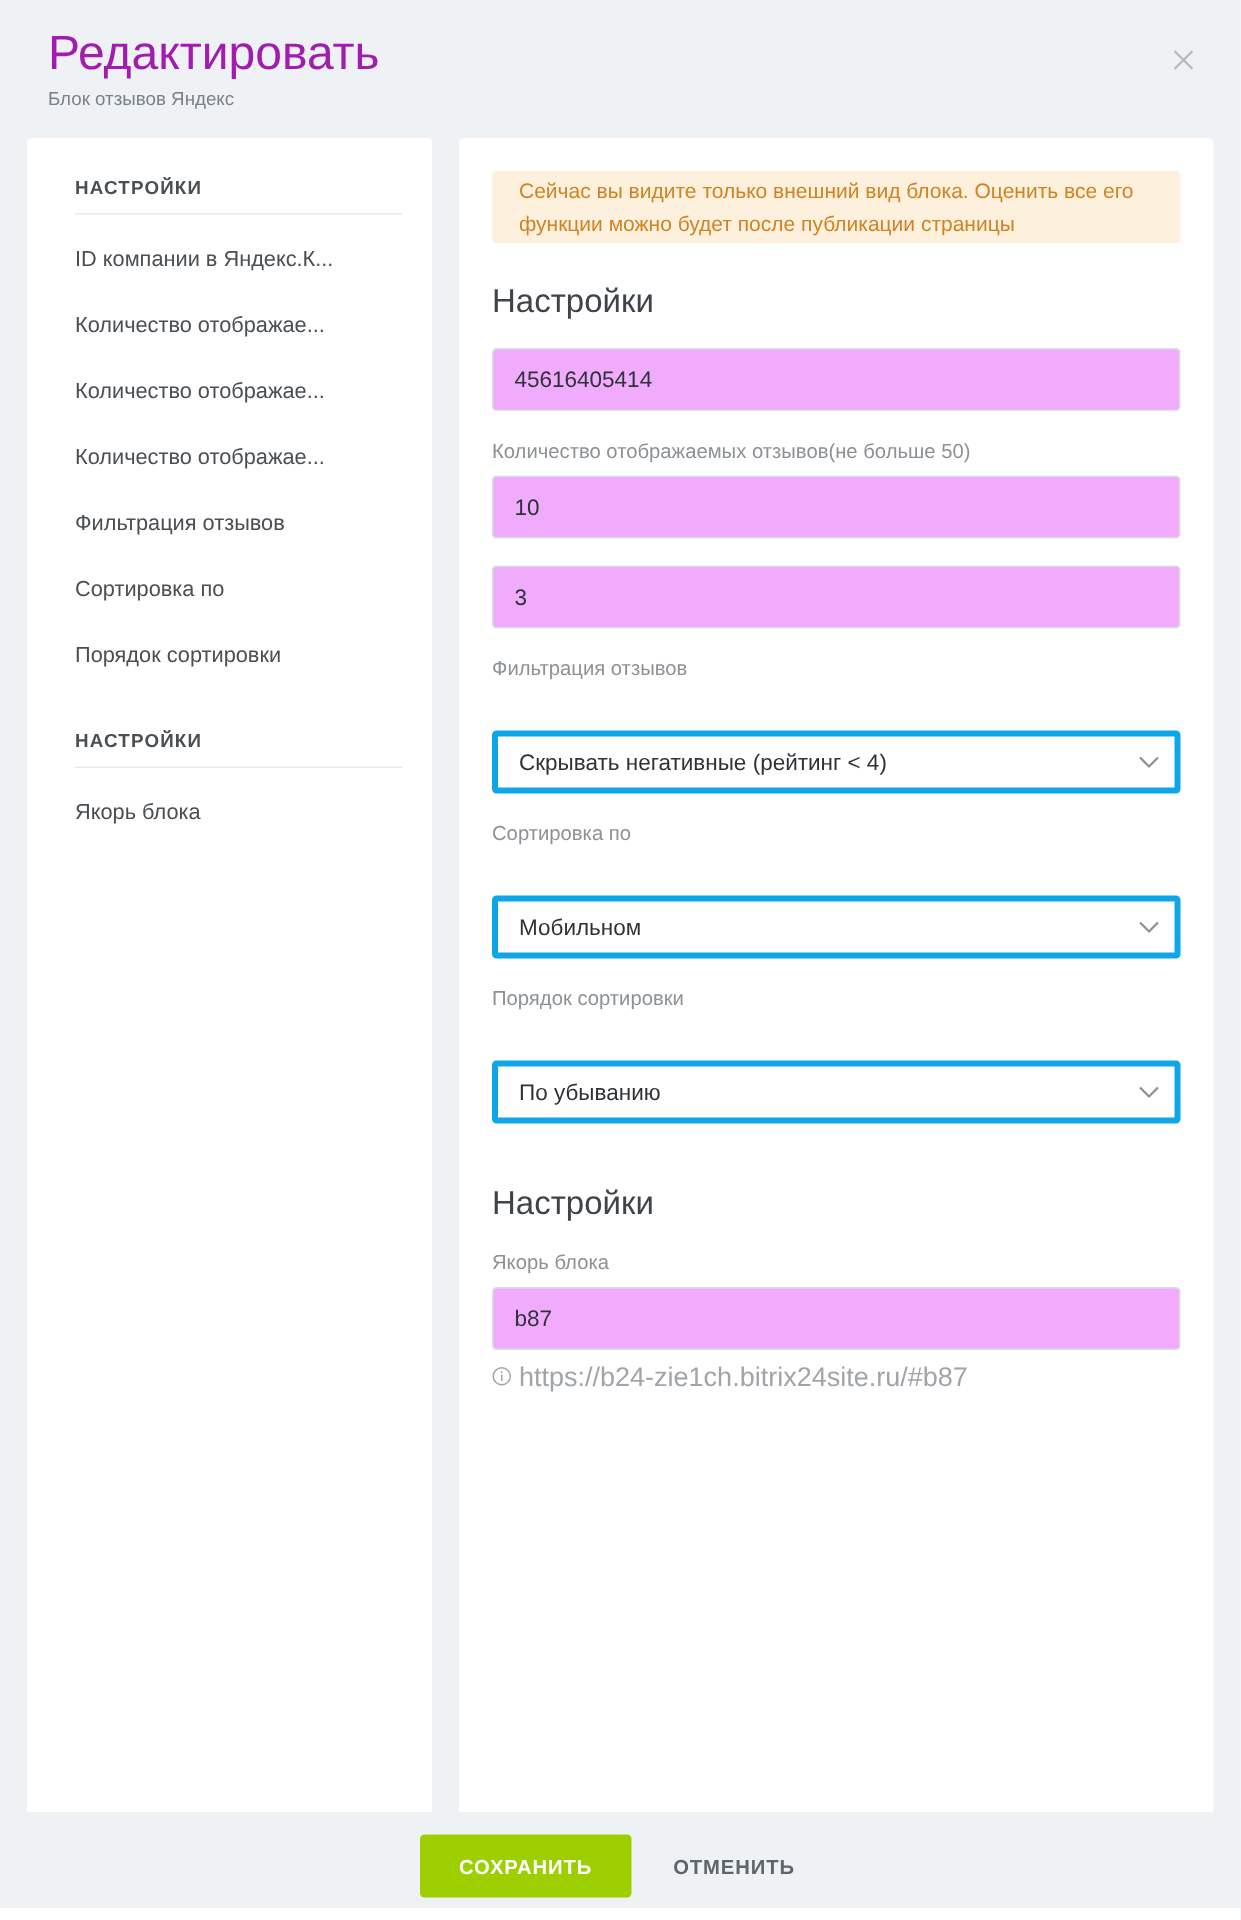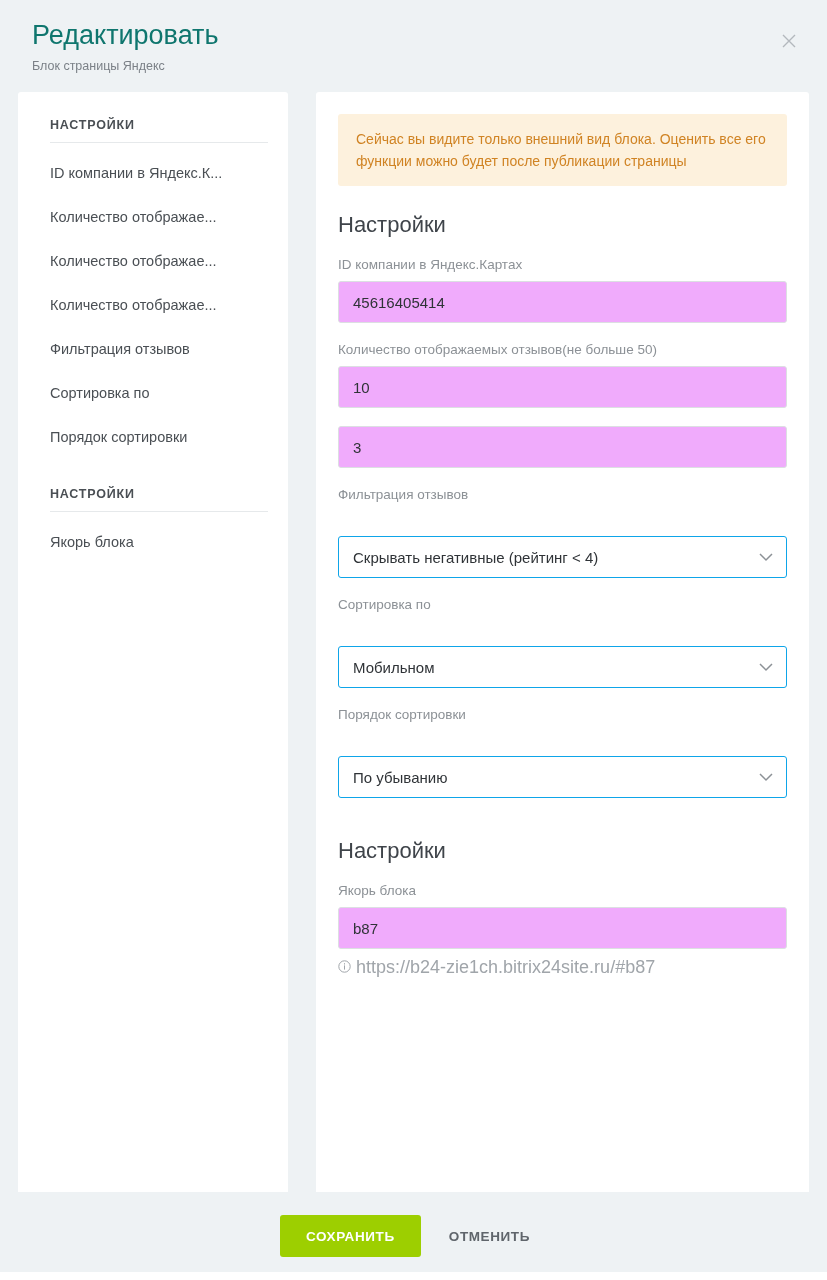--- a/index.html
+++ b/index.html
@@ -21,22 +21,22 @@
     flex-direction: column;
   }
   
   .header {
     position: relative;
     padding: 18px 24px 14px 32px;
     flex: 0 0 auto;
     height: 92px;
   }
   .header-title {
-    font-size: 27px;
-    color: #0f766e;
+    font-size: 32px;
+    color: #a21caf;
     font-weight: 400;
     line-height: 34px;
     margin: 0;
   }
   .header-subtitle {
     font-size: 12.5px;
     color: #7b8187;
     margin-top: 6px;
     line-height: 16px;
   }
@@ -51,21 +51,21 @@
     font-size: 21px;
     line-height: 24px;
     text-align: center;
     font-family: "Liberation Sans", sans-serif;
   }
   
   .body {
     flex: 1 1 auto;
     display: flex;
     padding: 0 18px;
-    gap: 28px;
+    gap: 18px;
     min-height: 0;
   }
   
   .sidebar {
     width: 270px;
     background: #fff;
     border-radius: 3px 3px 0 0;
     padding: 26px 0 0 0;
     flex: 0 0 270px;
     overflow: hidden;
@@ -99,21 +99,21 @@
     flex: 1 1 auto;
     background: #fff;
     border-radius: 3px 3px 0 0;
     padding: 22px 22px 20px 22px;
     overflow-y: auto;
     position: relative;
   }
   .notice {
     background: #fdf1dd;
     border-radius: 3px;
-    padding: 14px 18px;
+    padding: 2px 18px;
     color: #d08323;
     font-size: 14px;
     line-height: 22px;
     margin-bottom: 26px;
   }
   .section-title {
     font-size: 22px;
     color: #3f444a;
     font-weight: 400;
     margin: 6px 0 18px 0;
@@ -135,21 +135,21 @@
     font-size: 15px;
     color: #2f3337;
     font-family: "Liberation Sans", sans-serif;
     background: #f0abfc;
     outline: none;
   }
   .select-wrap { position: relative; }
   .select-input {
     width: 100%;
     height: 42px;
-    border: 1px solid #0ea5e9;
+    border: 4px solid #0ea5e9;
     border-radius: 3px;
     padding: 0 40px 0 14px;
     font-size: 15px;
     color: #2f3337;
     background: #fff;
     display: flex;
     align-items: center;
     cursor: pointer;
     margin-top: 32px;
   }
@@ -168,21 +168,21 @@
     align-items: center;
     gap: 5px;
     margin-top: 8px;
     font-size: 18px;
     color: #a0a5aa;
   }
   .hint svg { flex: 0 0 auto; }
   
   .footer {
     flex: 0 0 auto;
-    height: 88px;
+    height: 72px;
     background: #eef2f4;
     display: flex;
     align-items: center;
     padding-left: 280px;
     gap: 14px;
   }
   .btn-save {
     background: #9dcf00;
     color: #fff;
     border: none;
@@ -217,21 +217,21 @@
     background: #ffffff;
   }
 </style>
 </head>
 <body>
 
 <div class="dialog">
 
   <div class="header">
     <div class="header-title">Редактировать</div>
-    <div class="header-subtitle">Блок страницы Яндекс</div>
+    <div class="header-subtitle">Блок отзывов Яндекс</div>
     <div class="close-btn">
       <svg width="16" height="16" viewBox="0 0 16 16" style="vertical-align:middle">
         <path d="M2 2 L14 14 M14 2 L2 14" stroke="#b3b8bd" stroke-width="1.4" fill="none"></path>
       </svg>
     </div>
   </div>
 
   <div class="body">
 
     <div class="sidebar">
@@ -252,21 +252,20 @@
       <div class="side-item">Якорь блока</div>
     </div>
 
     <div class="content">
 
       <div class="notice">Сейчас вы видите только внешний вид блока. Оценить все его функции можно будет после публикации страницы</div>
 
       <div class="section-title">Настройки</div>
 
       <div class="field">
-        <div class="field-label">ID компании в Яндекс.Картах</div>
         <input class="text-input" value="45616405414" style="">
       </div>
 
       <div class="field">
         <div class="field-label">Количество отображаемых отзывов(не больше 50)</div>
         <input class="text-input" value="10" style="">
       </div>
 
 
       <div class="field">

